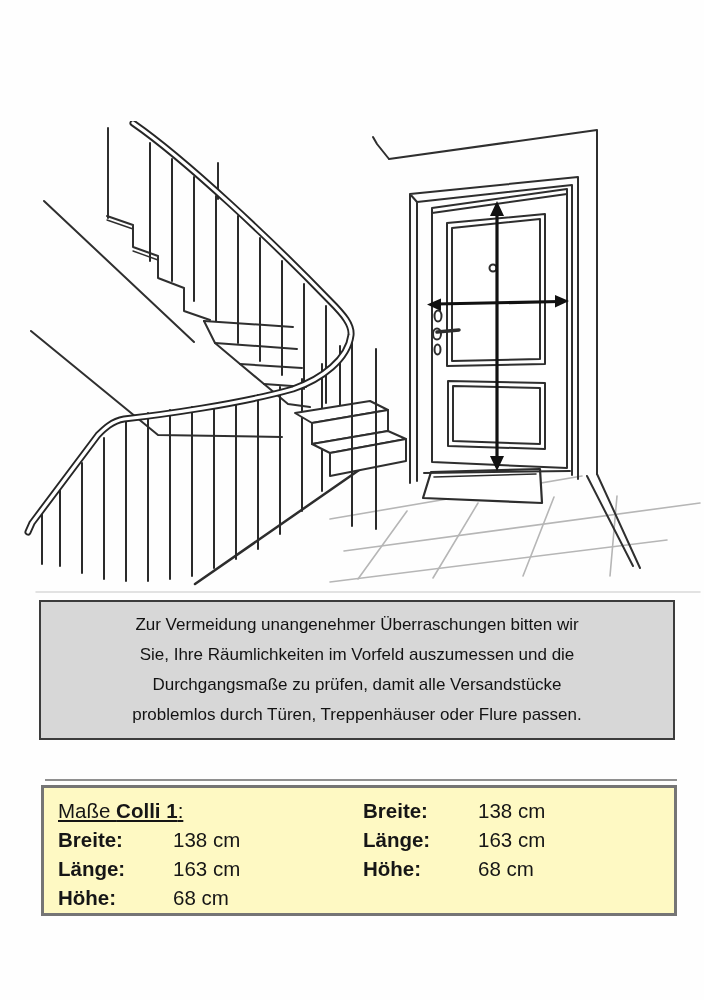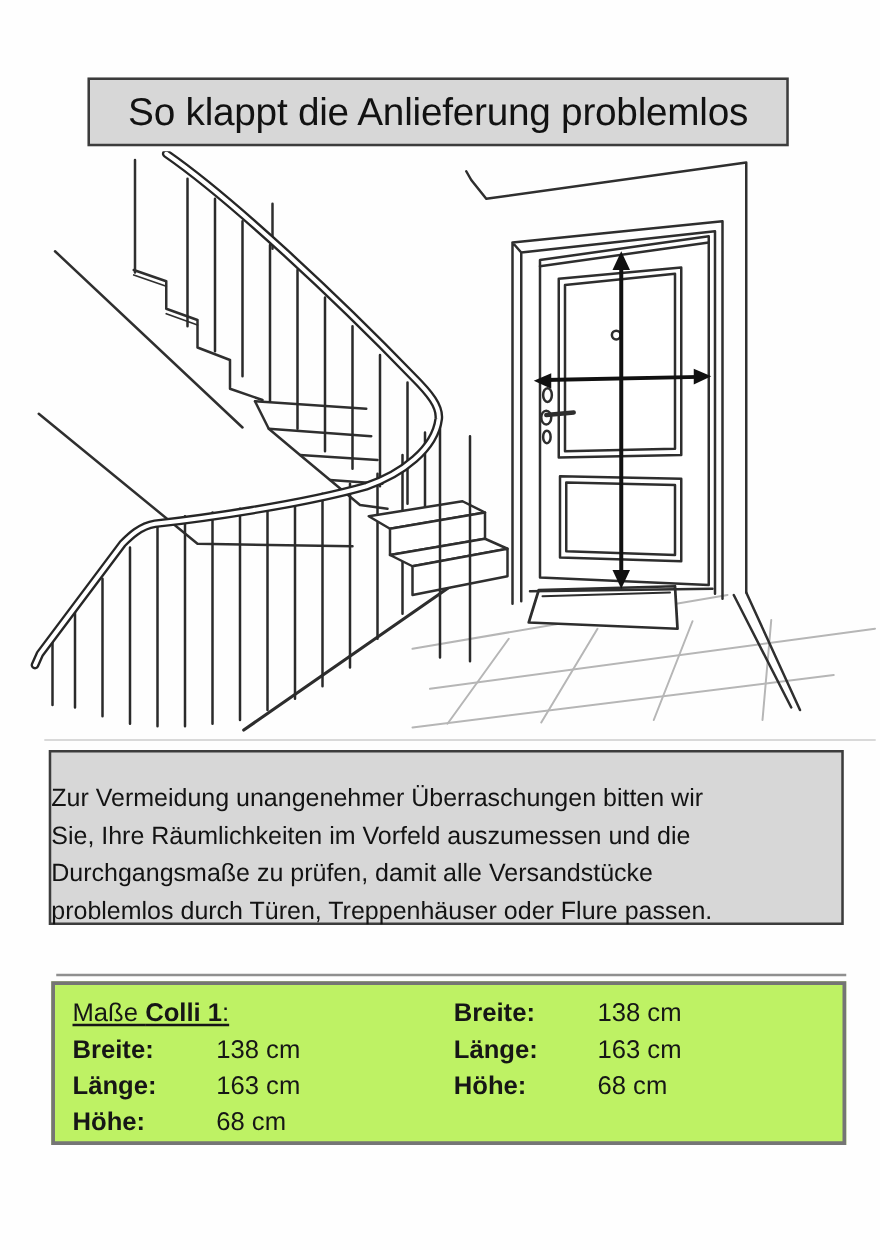--- a/index.html
+++ b/index.html
@@ -11,43 +11,40 @@
     position:absolute;background:#d7d7d7;border:2.5px solid #3c3c3c;box-sizing:border-box;
   }
   #title-box{
     left:70px;top:62px;width:561px;height:55px;
     display:flex;align-items:center;justify-content:center;
     font-size:31px;letter-spacing:-0.2px;color:#121212;
   }
   #illustration{position:absolute;left:0;top:121px;width:704px;height:474px;}
   #notice-box{
     left:39px;top:600px;width:636px;height:140px;
-    text-align:left;font-size:20px;line-height:30px;padding-top:22px;color:#131313;
+    text-align:center;font-size:17px;line-height:30px;padding-top:8px;color:#131313;
   }
   #pre-table-rule{
     position:absolute;left:45px;top:779px;width:632px;height:2px;background:#8f8f8f;
   }
   #table-box{
     position:absolute;left:41px;top:785px;width:636px;height:131px;
-    background:#bef264;border:3px solid #757575;box-sizing:border-box;
+    background:#fef9c3;border:3px solid #757575;box-sizing:border-box;
     display:flex;padding:8px 0 0 14px;font-size:20.5px;line-height:29px;
   }
   .pkg-col{width:305px;}
   .pkg-heading{text-decoration:underline;text-underline-offset:2px;}
   .dim-row .lbl{display:inline-block;width:115px;font-weight:bold;}
   .dim-row .val{display:inline-block;}
 </style>
 </head>
 <body>
 
 <div id="page">
 
-  <div id="title-box" class="graybox">
-    <span>So klappt die Anlieferung problemlos</span>
-  </div>
 
   <svg id="illustration" viewBox="0 0 704 474" fill="none" stroke-linecap="round" stroke-linejoin="round">
 
     <g stroke="#b6b6b6" stroke-width="1.6">
       <path d="M407,390 L358,458 M478,382 L433,457 M554,376 L523,455 M617,375 L610,455"></path>
       <path d="M330,398 L582,355 M330,461 L667,419 M344,430 L700,382"></path>
     </g>
 
     <g stroke="#2f2f2f" stroke-width="2">
       <path d="M373,16 L377,23 L389,38 M389,38 L597,9 M597,9 L597,353"></path>

